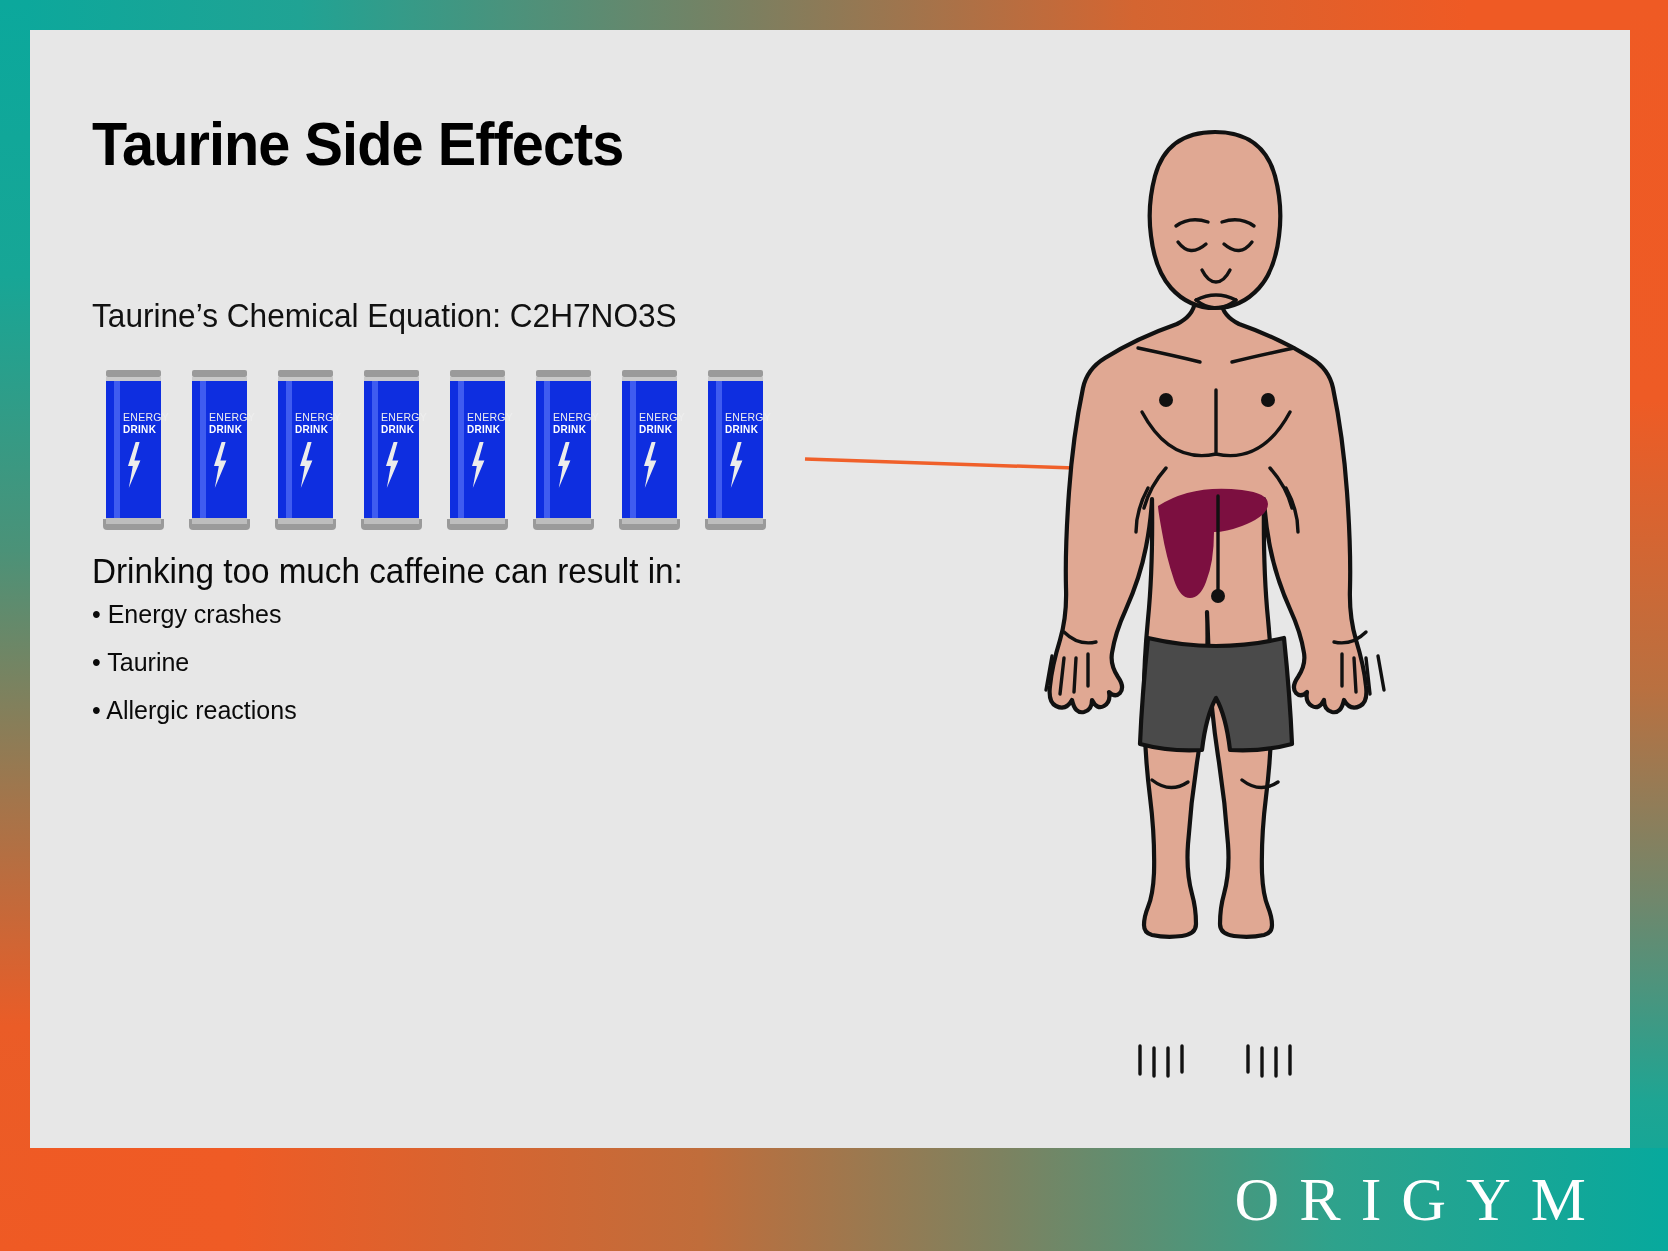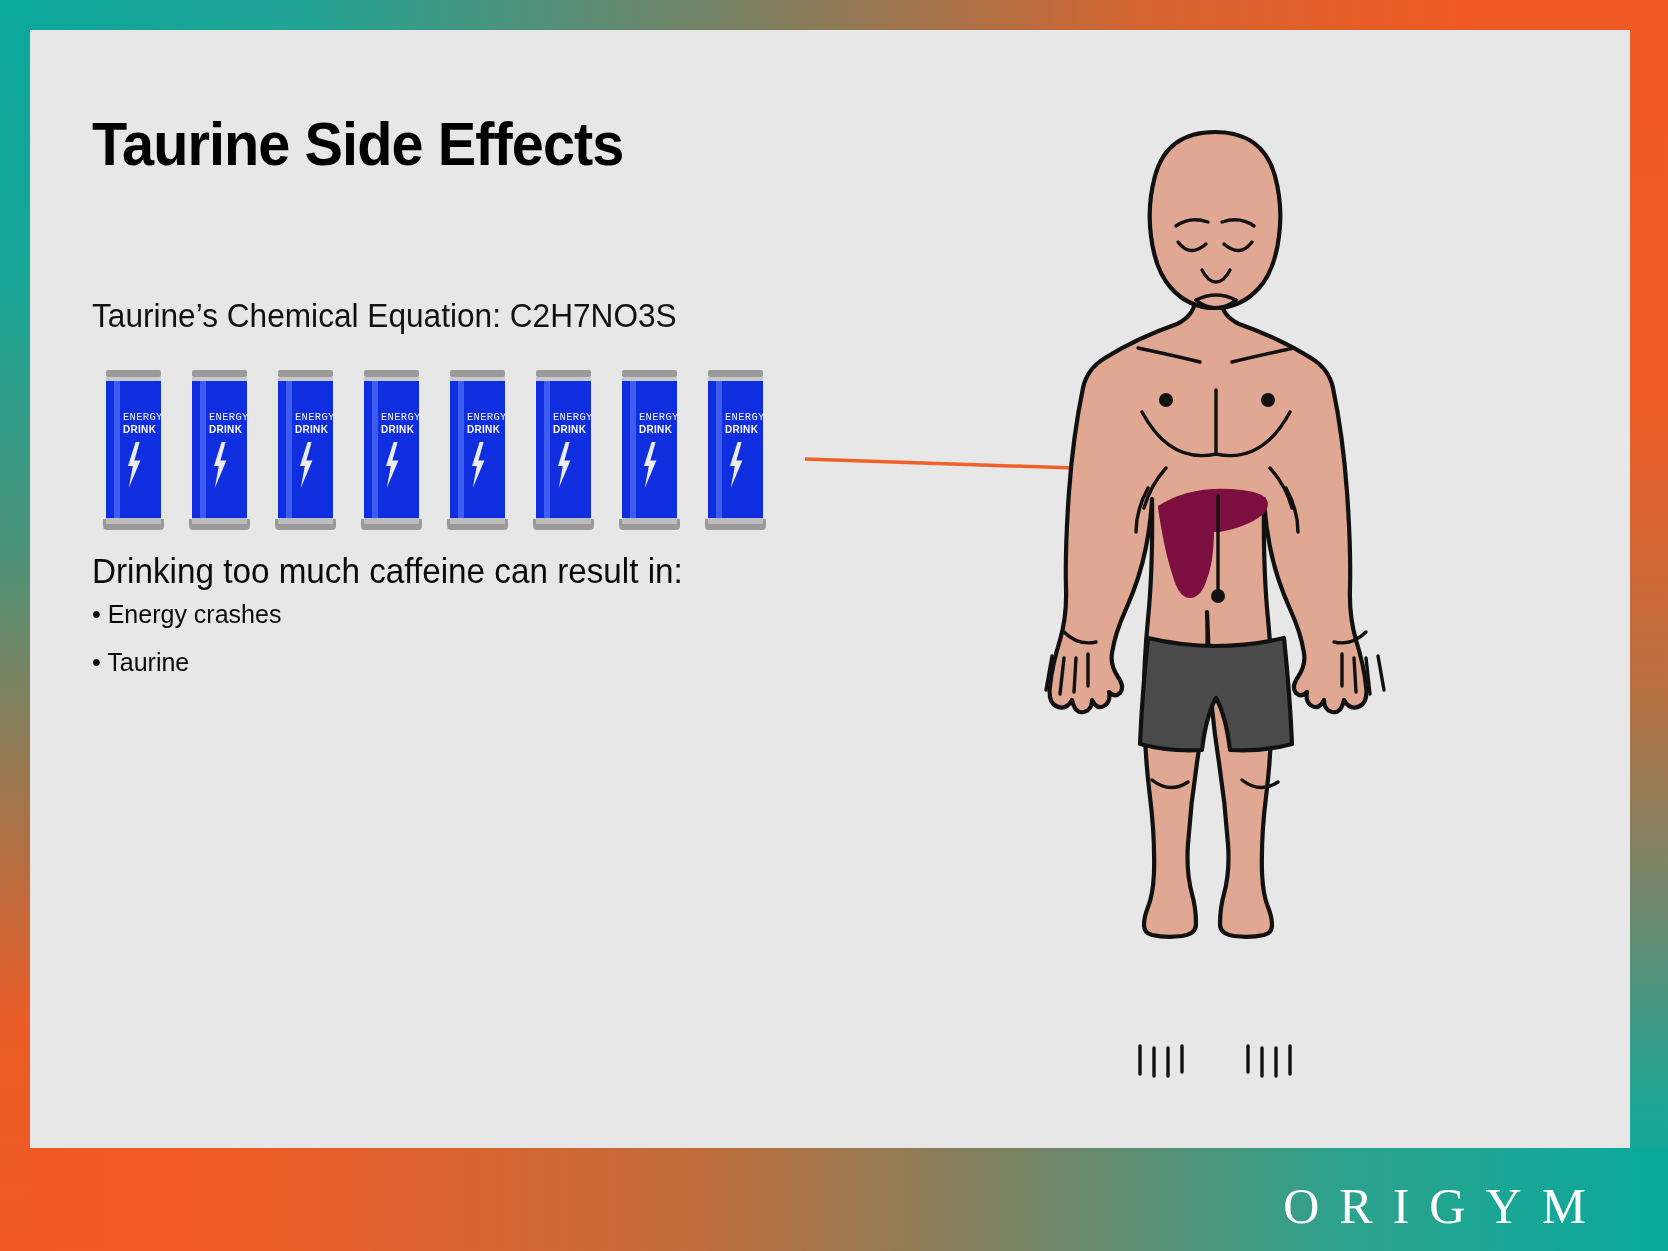--- a/index.html
+++ b/index.html
@@ -90,21 +90,21 @@
     position:absolute;left:0px;bottom:0px;width:61px;height:11px;
     background:#9a9a9a;border-radius:0 0 4px 4px;
   }
   .can .foot2{
     position:absolute;left:3px;bottom:6px;width:55px;height:6px;
     background:#bdbdbd;
   }
   .can .lbl1{
     position:absolute;left:20px;top:42px;width:44px;
     color:#eee;font-size:10.5px;letter-spacing:.3px;
-    font-family:Liberation Mono, monospace;
+    font-family:Liberation Sans, sans-serif;
     line-height:11px;
   }
   .can .lbl2{
     position:absolute;left:20px;top:54px;width:44px;
     color:#fff;font-size:10px;font-weight:bold;letter-spacing:.3px;
     font-family:"Liberation Sans Narrow","Liberation Sans",sans-serif;
     line-height:12px;
   }
   .can .bolt{
     position:absolute;left:21px;top:72px;width:20px;height:46px;
@@ -134,21 +134,21 @@
   #b1{top:618px;}
   #b2{top:666px;}
 
   
   #figure{position:absolute;left:960px;top:60px;width:450px;height:1010px;}
 
   
   #logo{
     position:absolute;right:62px;bottom:16px;
     font-family:"Liberation Serif","DejaVu Serif",serif;
-    font-size:50px;color:#ffffff;letter-spacing:20px;
+    font-size:62px;color:#ffffff;letter-spacing:20px;
     text-indent:20px;
   }
 </style>
 </head>
 <body>
 
 <div id="frame">
   <div class="strip" id="strip-top"></div>
   <div class="strip" id="strip-right"></div>
   <div class="strip" id="strip-bottom"></div>
@@ -251,20 +251,21 @@
         </div>
       </div>
 
     <svg id="pointer" viewBox="0 0 415 22">
       <line x1="0" y1="4" x2="415" y2="18" stroke="#f0602a" stroke-width="3.5"></line>
     </svg>
 
     <div id="lead">Drinking too much caffeine can result in:</div>
     <div class="bullet" id="b0">• Energy crashes</div>
     <div class="bullet" id="b1">• Taurine</div>
+    <div class="bullet" id="b2">• Allergic reactions</div>
 
     <svg id="figure" viewBox="0 0 450 1010">
       <g fill="#e0a893" stroke="#111" stroke-width="4.2" stroke-linejoin="round" stroke-linecap="round">
 
         <path d="M176 112 q-14 2 -13 20 q1 18 13 26 z"></path>
         <path d="M274 112 q14 2 13 20 q-1 18 -13 26 z"></path>
 
         <path d="
           M205 175
           L205 212

